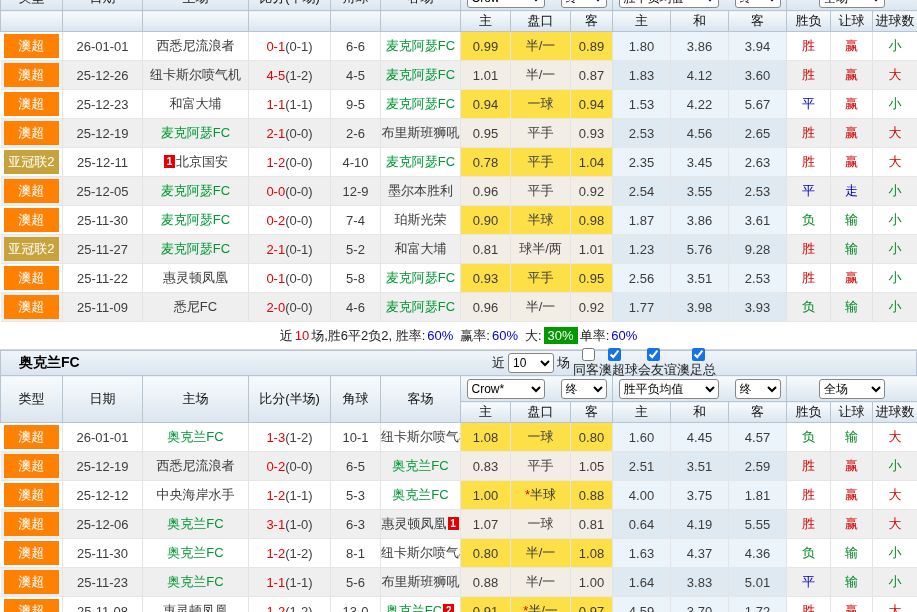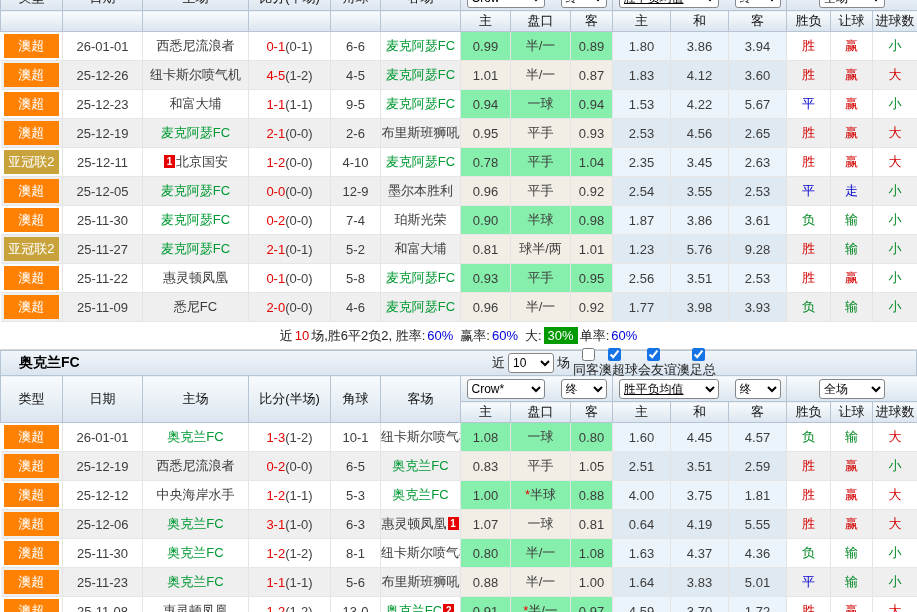--- a/index.html
+++ b/index.html
@@ -18,31 +18,31 @@
   }
   tr.rowA th{height:25px;}
   tr.rowB th{height:20px;}
   .dd-cell{vertical-align:middle;}
   .dd-wrap{display:flex;justify-content:center;align-items:center;gap:16px;}
   select{
     font-family:"Liberation Sans","DejaVu Sans",sans-serif;
     font-size:12px;height:20px;border:1px solid #878787;border-radius:3px;
     background:#fff;color:#000;
   }
-  .sel-crow{width:78px;} .sel-final{width:46px;} .sel-avg{width:100px;text-decoration:underline;} .sel-scope{width:66px;} .sel-near{width:46px;}
+  .sel-crow{width:78px;} .sel-final{width:46px;} .sel-avg{width:100px;} .sel-scope{width:66px;} .sel-near{width:46px;}
   
   tbody td{
     border-right:1px solid #E4E4E4;border-bottom:1px solid #E6E6E6;
     text-align:center;padding:0;white-space:nowrap;overflow:hidden;
     background:#fff;color:#3c3c3c;
   }
   #t1 tbody td{height:27px;}
   #t2 tbody td{height:25px;}
   tbody tr:nth-child(even) td{background:#EFEFEF;}
-  tbody td.crow{background:#86efac;}
+  tbody td.crow{background:#fde047;}
   tbody tr:nth-child(even) td.crow{background:#F2EDE5;}
   tbody td.avg{background:#EBF4FB;}
   tbody tr:nth-child(even) td.avg{background:#DFE9F1;}
   .badge{display:block;margin:2px 3px;padding:3px 0;color:#fff;font-size:13px;}
   .aoc{background:var(--league_aoc);}
   .acl{background:var(--league_acl);}
   .subject{color:var(--subject_team);}
   .ft{color:var(--score_red);text-align:right;}
   .ht{color:#404040;}
   .card{

